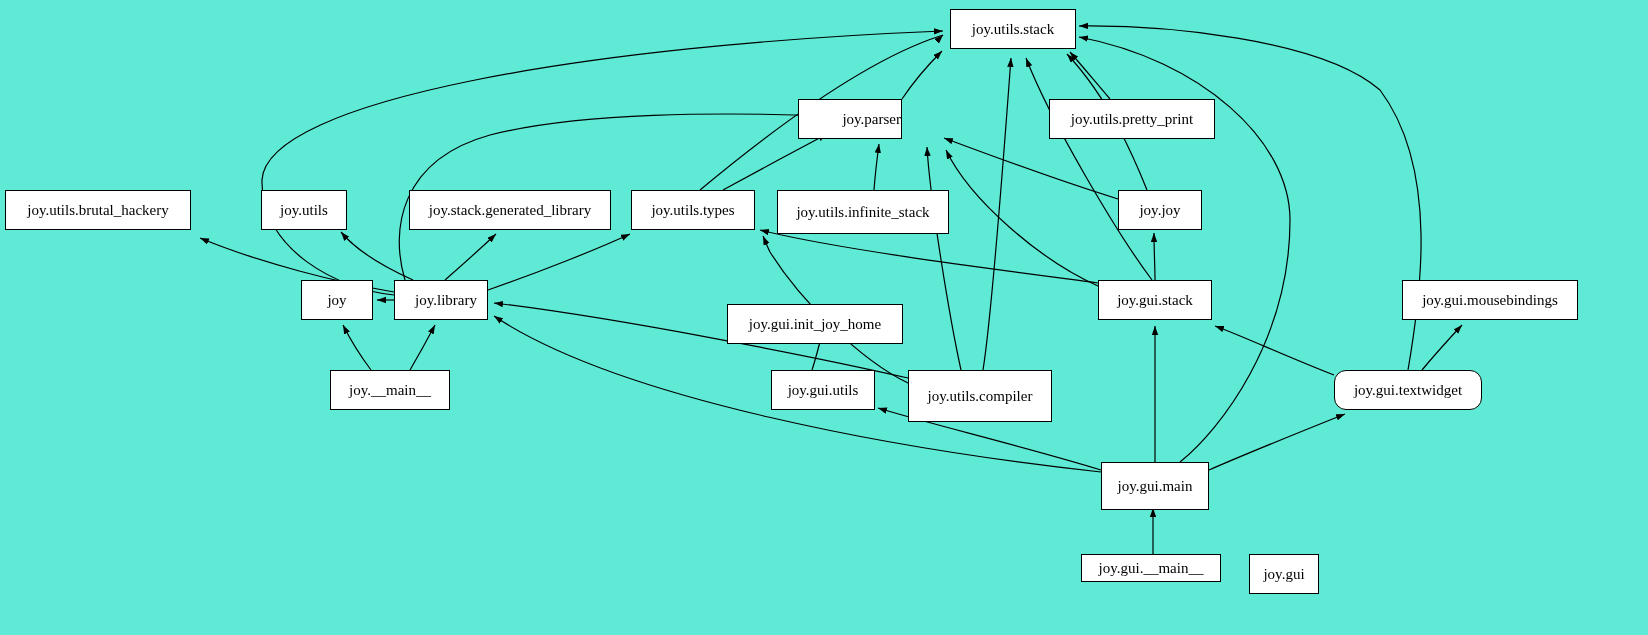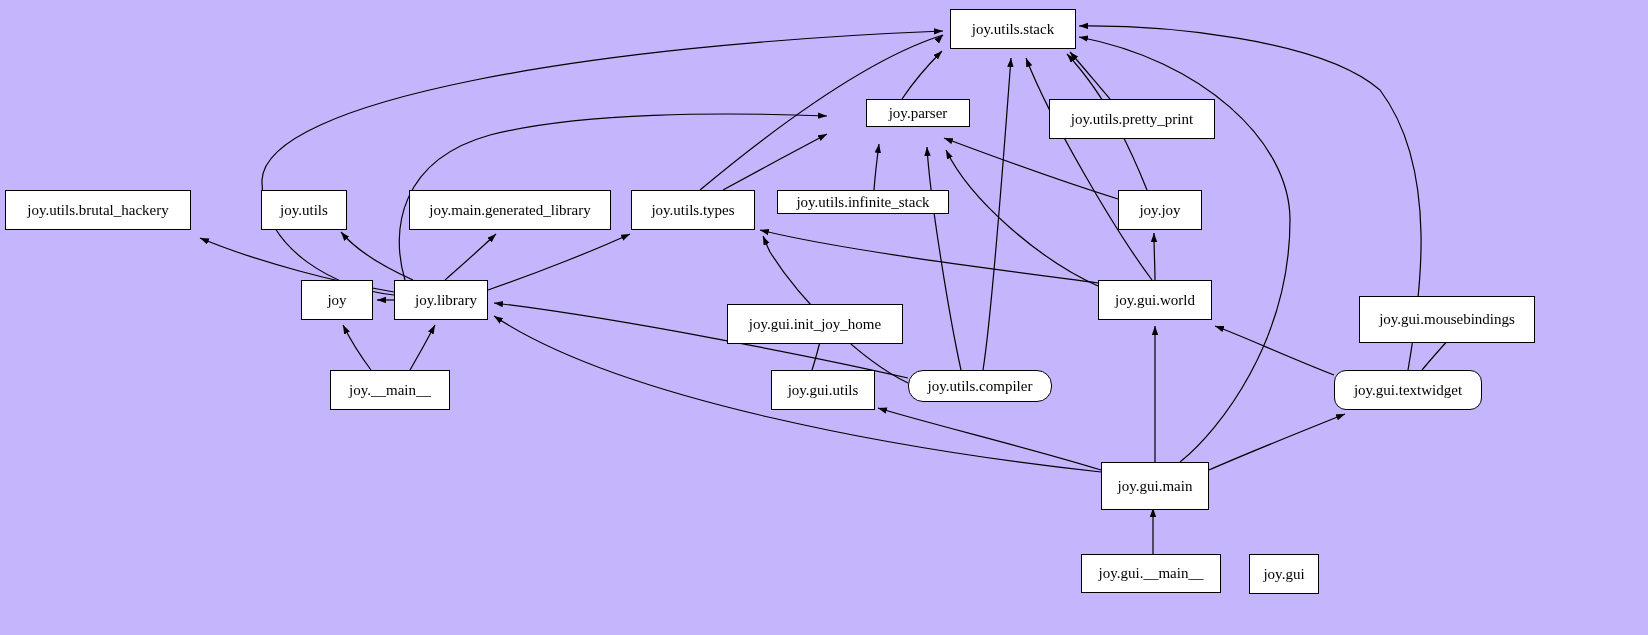--- a/index.html
+++ b/index.html
@@ -7,21 +7,21 @@
     padding: 0;
     background: #ffffff;
   }
   body {
     font-family: "Liberation Serif", serif;
   }
   #graph-root {
     position: relative;
     width: 1648px;
     height: 635px;
-    background: #c4b5fd;
+    background: #5eead4;
     overflow: hidden;
   }
   #graph-svg {
     position: absolute;
     left: 0;
     top: 0;
     width: 1648px;
     height: 635px;
   }
   .node {
@@ -118,73 +118,73 @@
 
       <path d="M812,370 C816,358 820,342 824,326"></path>
 
       <path d="M1153,554 C1153,542 1153,525 1153,508"></path>
     </g>
   </svg>
 
   <div class="node" style="left:950px;top:9px;width:126px;height:40px;">
       <span>joy.utils.stack</span>
     </div>
-  <div class="node" style="left:866px;top:99px;width:104px;height:28px;">
+  <div class="node" style="left:798px;top:99px;width:104px;height:40px;justify-content:flex-end;">
       <span>joy.parser</span>
     </div>
   <div class="node" style="left:1049px;top:99px;width:166px;height:40px;align-items:center;">
       <span>joy.utils.pretty_print</span>
     </div>
   <div class="node" style="left:5px;top:190px;width:186px;height:40px;">
       <span>joy.utils.brutal_hackery</span>
     </div>
   <div class="node" style="left:261px;top:190px;width:86px;height:40px;justify-content:center;">
       <span>joy.utils</span>
     </div>
   <div class="node" style="left:409px;top:190px;width:202px;height:40px;">
-      <span>joy.main.generated_library</span>
+      <span>joy.stack.generated_library</span>
     </div>
   <div class="node" style="left:631px;top:190px;width:124px;height:40px;text-align:right;">
       <span>joy.utils.types</span>
     </div>
-  <div class="node" style="left:777px;top:190px;width:172px;height:24px;">
+  <div class="node" style="left:777px;top:190px;width:172px;height:44px;">
       <span>joy.utils.infinite_stack</span>
     </div>
   <div class="node" style="left:1118px;top:190px;width:84px;height:40px;">
       <span>joy.joy</span>
     </div>
   <div class="node" style="left:301px;top:280px;width:72px;height:40px;">
       <span>joy</span>
     </div>
   <div class="node" style="left:394px;top:280px;width:94px;height:40px;padding-left:10px;">
       <span>joy.library</span>
     </div>
   <div class="node" style="left:727px;top:280px;width:176px;height:40px;margin-top:24px;">
       <span>joy.gui.init_joy_home</span>
     </div>
   <div class="node" style="left:1098px;top:280px;width:114px;height:40px;">
-      <span>joy.gui.world</span>
+      <span>joy.gui.stack</span>
     </div>
-  <div class="node" style="left:1359px;top:280px;width:176px;height:47px;margin-top:16px;">
+  <div class="node" style="left:1402px;top:280px;width:176px;height:40px;">
       <span>joy.gui.mousebindings</span>
     </div>
   <div class="node" style="left:330px;top:370px;width:120px;height:40px;">
       <span>joy.__main__</span>
     </div>
   <div class="node" style="left:771px;top:370px;width:104px;height:40px;">
       <span>joy.gui.utils</span>
     </div>
-  <div class="node" style="left:908px;top:370px;width:144px;height:32px;border-radius:15px;">
+  <div class="node" style="left:908px;top:370px;width:144px;height:52px;">
       <span>joy.utils.compiler</span>
     </div>
   <div class="node" style="left:1334px;top:370px;width:148px;height:40px;border-radius:12px;">
       <span>joy.gui.textwidget</span>
     </div>
   <div class="node" style="left:1101px;top:462px;width:108px;height:48px;">
       <span>joy.gui.main</span>
     </div>
-  <div class="node" style="left:1081px;top:554px;width:140px;height:39px;text-align:right;">
+  <div class="node" style="left:1081px;top:554px;width:140px;height:28px;text-align:right;">
       <span>joy.gui.__main__</span>
     </div>
   <div class="node" style="left:1249px;top:554px;width:70px;height:40px;">
       <span>joy.gui</span>
     </div>
 </div>
 
 </body></html>

